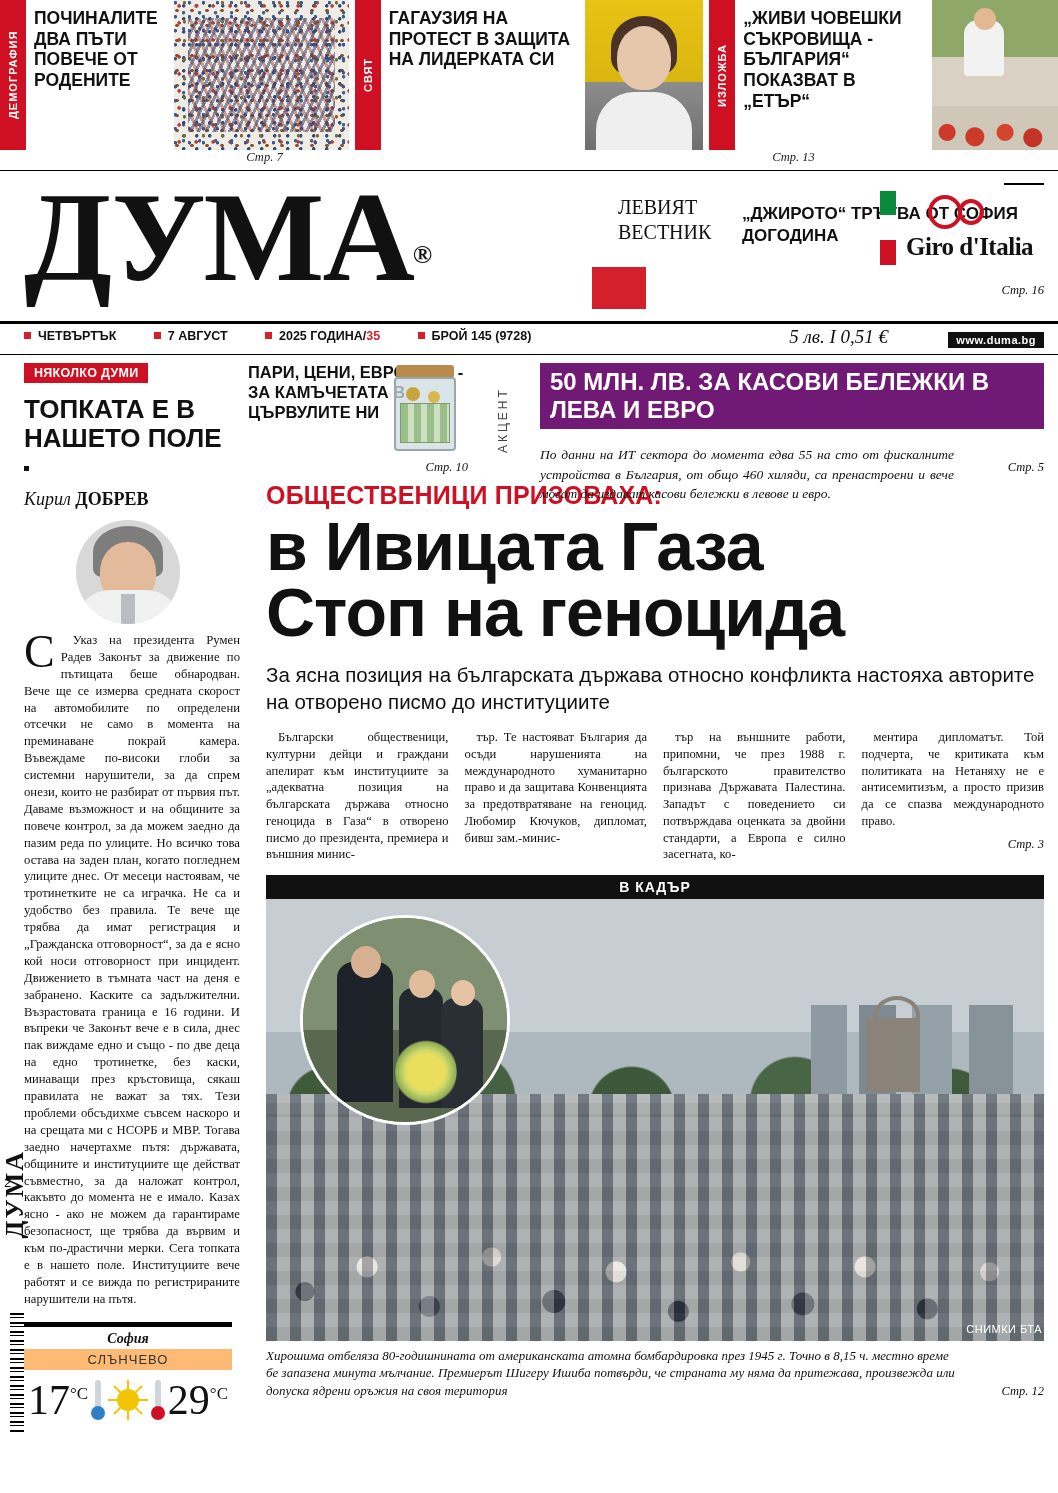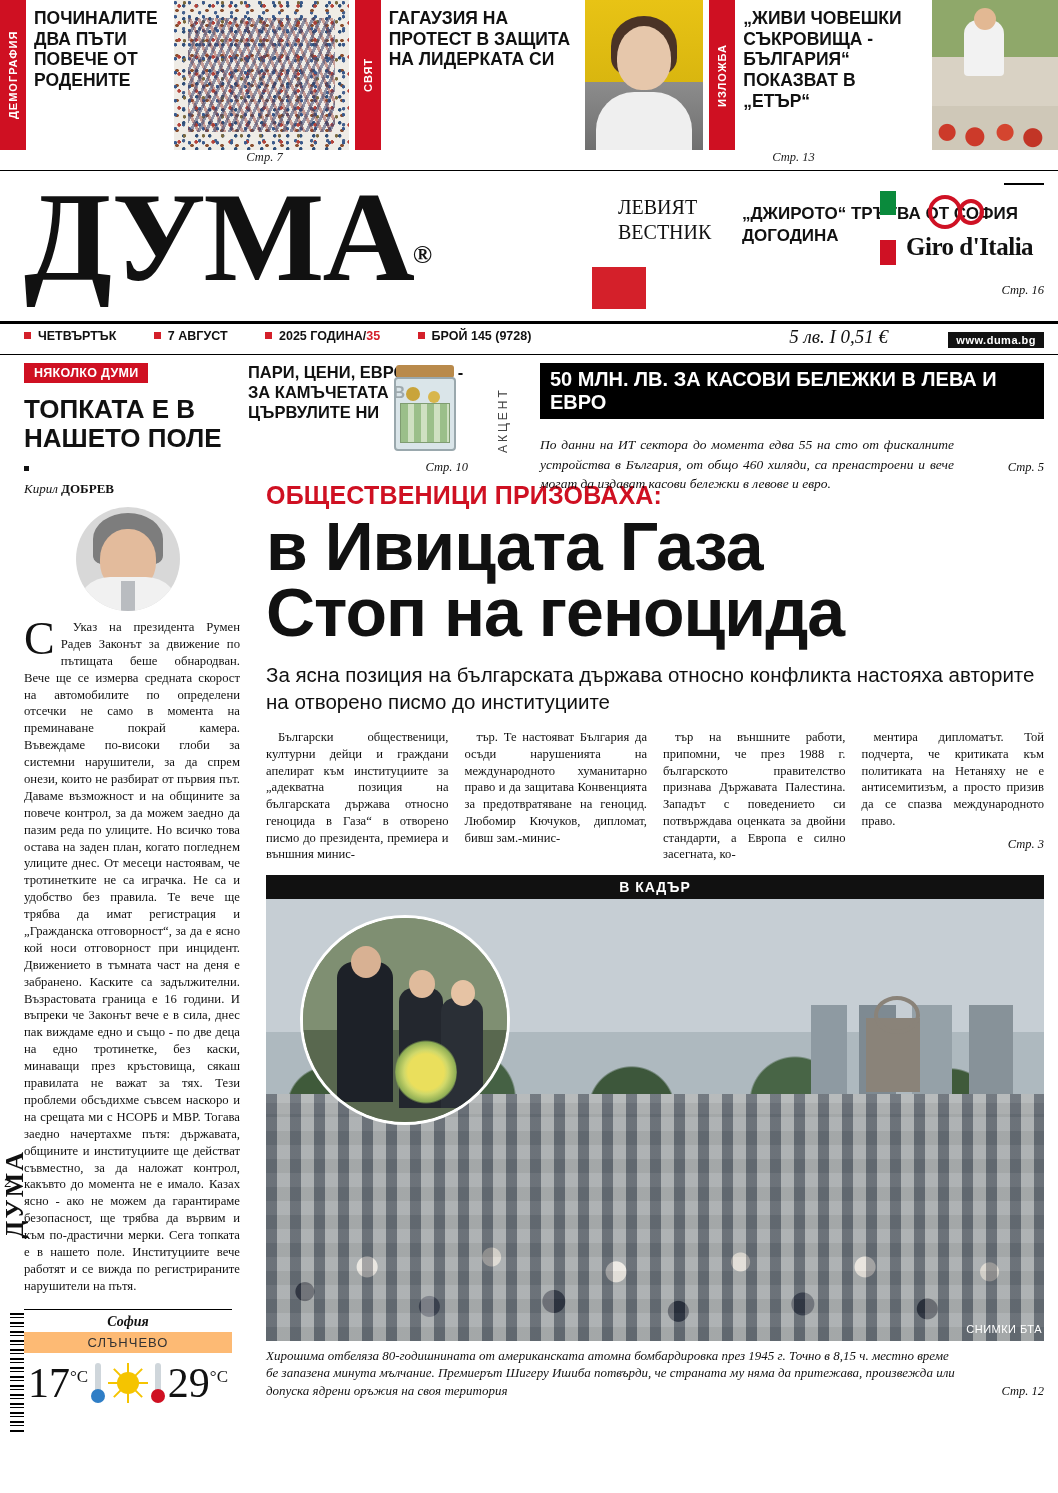--- a/index.html
+++ b/index.html
@@ -116,41 +116,41 @@
   .jar .lid { position:absolute; left:12px; top:2px; width:58px; height:13px; background:#b98a4b; border-radius:3px;}
   .jar .body { position:absolute; left:10px; top:14px; width:62px; height:74px; background:rgba(205,220,225,.75); border:2px solid #9aa8ad; border-radius:4px;}
   .jar .bills { position:absolute; left:16px; top:40px; width:50px; height:40px;
      background: repeating-linear-gradient(90deg,#9bbf8a 0 7px,#cfe0c2 7px 13px); border:1px solid #7f9c71;}
   .jar .coin { position:absolute; left:22px; top:24px; width:14px; height:14px; border-radius:50%; background:#c9a43a;}
   .jar .coin2 { position:absolute; left:44px; top:28px; width:12px; height:12px; border-radius:50%; background:#d8b64b;}
   .pari-page { position:absolute; right:14px; bottom:2px; font-family:"Liberation Serif",serif; font-style:italic; font-size:12.5px;}
   .col-akcent { flex:1; position:relative; padding-left:14px; }
   .akcent-tag { position:absolute; left:14px; top:4px; writing-mode:vertical-rl; transform:rotate(180deg);
      font-family:"Liberation Sans", sans-serif; font-size:12px; letter-spacing:3px; color:#444; height:86px; }
-  .akcent-head { margin-left:44px; background:#000000; color:#fff; font-family:"Liberation Sans", sans-serif;
-     font-weight:bold; font-size:20px; padding:5px 10px; }
+  .akcent-head { margin-left:44px; background:#701a75; color:#fff; font-family:"Liberation Sans", sans-serif;
+     font-weight:bold; font-size:24px; padding:5px 10px; }
   .akcent-body { margin-left:44px; margin-top:16px; font-family:"Liberation Serif", serif; font-style:italic;
      font-size:13.5px; line-height:1.45; text-align:justify; padding-right:90px;}
   .akcent-page { position:absolute; right:0; bottom:2px; font-style:italic; font-size:12.5px; }
 
   
   .main { display:flex; padding:0 14px 0 24px; }
   .leftcol { width:228px; padding-right:12px; position:relative; }
   .rightcol { flex:1; padding-left:14px; }
 
   .kicker { color:#cf1022; font-family:"Liberation Sans", sans-serif; font-weight:bold; font-size:25px; letter-spacing:.2px; margin-top:4px; }
   .headline { font-family:"Liberation Sans", sans-serif; font-weight:bold; font-size:68px; line-height:0.97; letter-spacing:-1px; margin-top:4px; }
   .subhead { font-family:"Liberation Sans", sans-serif; font-size:20.5px; line-height:1.3; margin-top:16px; }
 
   .cols3 { display:flex; gap:16px; margin-top:14px; }
   .cols3 .c { flex:1; font-family:"Liberation Serif", serif; font-size:12.6px; line-height:1.33; text-align:justify; }
   .cols3 .c p { margin:0 0 0 0; text-indent:12px;}
   .str3 { text-align:right; font-style:italic; font-size:12.5px; margin-top:6px;}
 
-  .author { font-family:"Liberation Serif", serif; font-style:italic; font-size:13px; margin-top:4px; }
+  .author { font-family:"Liberation Serif", serif; font-style:italic; font-size:18px; margin-top:12px; }
   .author b { font-style:normal; }
   .headshot { width:104px; height:104px; border-radius:50%; overflow:hidden; margin:10px 0 8px 52px; position:relative; background:#d8d8d8;}
   .headshot .hair { position:absolute; left:50%; top:6px; width:70px; height:52px; margin-left:-35px; border-radius:50% 50% 18% 18%; background:#7d7d7d;}
   .headshot .face { position:absolute; left:50%; top:22px; width:56px; height:62px; margin-left:-28px; border-radius:48% 48% 45% 45%; background:#e3bb9c;}
   .headshot .shirt { position:absolute; left:50%; bottom:0; width:104px; height:34px; margin-left:-52px; background:#f1f1f1; border-radius:40px 40px 0 0;}
   .headshot .tie { position:absolute; left:50%; bottom:0; width:14px; height:30px; margin-left:-7px; background:#b9bcc0;}
 
   .opinion-body { font-family:"Liberation Serif", serif; font-size:12.7px; line-height:1.33; text-align:justify; margin-top:4px;}
   .opinion-body p { margin:0; text-indent:12px; }
   .dropcap { float:left; font-size:46px; line-height:36px; padding:2px 6px 0 0; font-family:"Liberation Serif", serif; }
@@ -205,21 +205,21 @@
   .inset .p2h { position:absolute; left:106px; top:52px; width:26px; height:28px; border-radius:50%; background:#e0bb9c;}
   .inset .p3 { position:absolute; left:138px; top:80px; width:42px; height:110px; background:#2a2f36; border-radius:14px 14px 0 0;}
   .inset .p3h { position:absolute; left:148px; top:62px; width:24px; height:26px; border-radius:50%; background:#e6c3a4;}
   .inset .wreath { position:absolute; left:92px; top:118px; width:62px; height:72px; border-radius:50%;
      background: radial-gradient(circle at 50% 50%, #eadf5c 18px, #cfd86a 22px, #8fae55 30px, transparent 32px); }
   .photo-credit { position:absolute; right:2px; bottom:6px; color:#fff; font-family:"Liberation Sans", sans-serif; font-size:11px; letter-spacing:.5px;}
   .caption { font-family:"Liberation Serif", serif; font-style:italic; font-size:13px; line-height:1.34; margin-top:6px; position:relative; padding-right:80px;}
   .caption-page { position:absolute; right:0; bottom:0; font-style:italic; font-size:12.5px;}
 
   
-  .weather { margin-top:14px; border-top:1px solid #000000; width:208px; position:relative; }
+  .weather { margin-top:14px; border-top:5px solid #000000; width:208px; position:relative; }
   .w-city { text-align:center; font-family:"Liberation Serif", serif; font-weight:bold; font-style:italic; font-size:14px; padding:4px 0 2px;}
   .w-cond { text-align:center; background:#fdba74; font-family:"Liberation Sans", sans-serif; font-size:13px; padding:3px 0; letter-spacing:1px; color:#333;}
   .w-row { display:flex; align-items:center; justify-content:space-between; padding:6px 4px 0; }
   .w-temp { font-family:"Liberation Serif", serif; font-size:42px; font-weight:normal; }
   .w-temp sup { font-size:17px; }
   .thermo { width:14px; height:40px; position:relative; }
   .thermo .tube { position:absolute; left:4px; top:0; width:6px; height:30px; background:#cfd6db; border-radius:3px;}
   .thermo .bulb { position:absolute; left:0; bottom:0; width:14px; height:14px; border-radius:50%; }
   .sun { width:40px; height:40px; position:relative; }
   .sun .core { position:absolute; left:9px; top:9px; width:22px; height:22px; border-radius:50%; background:#f5c400;}

